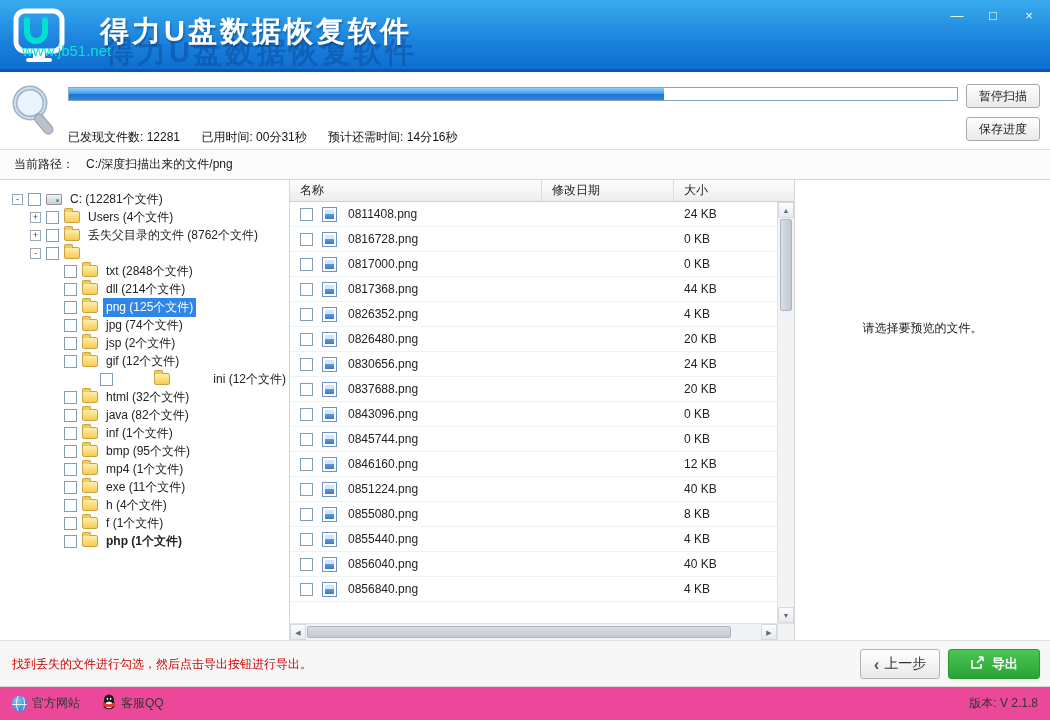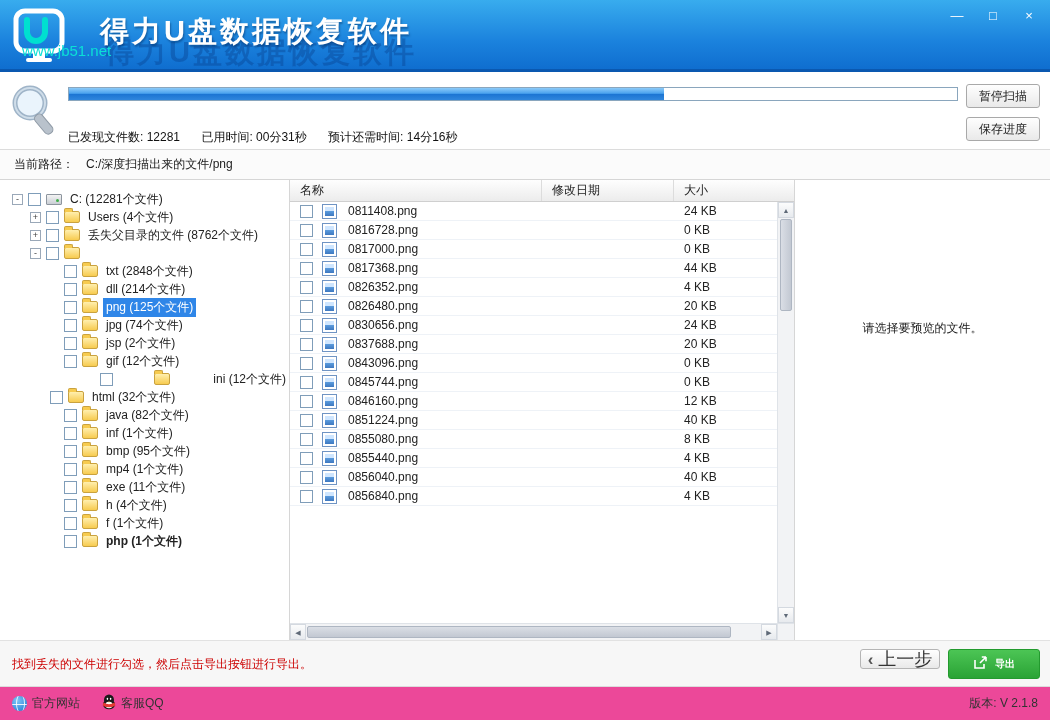--- a/index.html
+++ b/index.html
@@ -61,21 +61,21 @@
   .tree-item.selected .tlabel{background:#2f86e8;color:#fff}
 
   
   .list-header{height:22px;display:flex;background:linear-gradient(#fefefe,#ececec);border-bottom:1px solid #cfcfcf;flex:none}
   .hcell{line-height:21px;padding-left:10px;border-right:1px solid #dcdcdc;color:#222;cursor:pointer}
   .hcell.name{width:252px}
   .hcell.date{width:132px}
   .hcell.size{flex:1;border-right:none}
   .list-body{flex:1;display:flex;overflow:hidden}
   .rows{flex:1;overflow:hidden}
-  .file-row{height:19px;display:grid;grid-template-columns:32px 26px 194px 132px 1fr;align-items:center;border-bottom:1px solid #eef2f7}
+  .file-row{height:25px;display:grid;grid-template-columns:32px 26px 194px 132px 1fr;align-items:center;border-bottom:1px solid #eef2f7}
   .fcb{width:13px;height:13px;border:1px solid #7f9db9;background:#fff;margin-left:10px;cursor:pointer}
   .ficon{width:15px;height:15px;border:1px solid #6f94c4;background:#fff;position:relative}
   .ficon::after{content:"";position:absolute;left:2px;right:2px;top:2px;bottom:2px;
                 background:linear-gradient(#cfe6ff 40%,#5e9fe0 40%,#3e78c0)}
   .fdate,.fsize{padding-left:10px}
 
   
   .vscroll{width:17px;background:#f2f3f5;border-left:1px solid #dfe3e8;display:flex;flex-direction:column;flex:none}
   .sbtn{height:16px;flex:none;font-size:7px;color:#5f6a78;text-align:center;line-height:15px;
         background:linear-gradient(#fcfcfc,#e7eaee);border:1px solid #d4d9e0;cursor:pointer}
@@ -89,26 +89,26 @@
   .hfill{flex:1}
   .up-arrow::before{content:"▲"}
   .down-arrow::before{content:"▼"}
   .left-arrow::before{content:"◀"}
   .right-arrow::before{content:"▶"}
   .corner{width:17px;background:#f2f3f5;border-left:1px solid #dfe3e8}
 
   
   .action-bar{height:46px;background:#f7f7f7;border-top:1px solid #e2e2e2;position:relative}
   .tip{position:absolute;left:12px;top:15px;color:#cc0000}
-  .prev-btn{position:absolute;right:110px;top:8px;width:80px;height:20px;border:1px solid #b5b5b5;border-radius:3px;
-            background:linear-gradient(#ffffff,#e9e9e9);font-size:18px;color:#333;cursor:pointer;
+  .prev-btn{position:absolute;right:110px;top:8px;width:80px;height:30px;border:1px solid #b5b5b5;border-radius:3px;
+            background:linear-gradient(#ffffff,#e9e9e9);font-size:14px;color:#333;cursor:pointer;
             display:flex;align-items:center;justify-content:center;gap:5px;font-family:inherit}
   .back-arrow::before{content:"‹";font-size:17px;font-weight:bold;color:#555;line-height:1}
   .export-btn{position:absolute;right:10px;top:8px;width:92px;height:30px;border:1px solid #239a2e;border-radius:3px;
-              background:linear-gradient(#4cc555,#2aa335);font-size:10px;font-weight:bold;color:#fff;cursor:pointer;
+              background:linear-gradient(#4cc555,#2aa335);font-size:13px;font-weight:bold;color:#fff;cursor:pointer;
               display:flex;align-items:center;justify-content:center;gap:7px;font-family:inherit}
 
   
   .footer{height:34px;background:#ec4899;border-top:1px solid #dcdcdc;display:flex;align-items:center;padding:0 12px;gap:8px}
   .flink{display:flex;align-items:center;gap:5px;cursor:pointer;color:#333;margin-right:14px}
   .globe{width:15px;height:15px;border-radius:50%;background:radial-gradient(circle at 35% 30%,#7ec6f7,#1976d2);position:relative;overflow:hidden}
   .globe::before{content:"";position:absolute;left:50%;top:-2px;bottom:-2px;width:7px;margin-left:-3.5px;
                  border:1px solid rgba(255,255,255,.85);border-radius:50%}
   .globe::after{content:"";position:absolute;left:-2px;right:-2px;top:50%;border-top:1px solid rgba(255,255,255,.85)}
   .version{margin-left:auto;color:#333}
@@ -224,21 +224,21 @@
         <span class="tcb"></span>
         <span class="ticon folder"></span>
         <span class="tlabel">gif  (12个文件)</span>
       </div>
       <div class="tree-item" style="padding-left: 48px; justify-content: space-between;">
         <span class="tspacer"></span>
         <span class="tcb"></span>
         <span class="ticon folder"></span>
         <span class="tlabel">ini  (12个文件)</span>
       </div>
-      <div class="tree-item" style="padding-left: 34px;">
+      <div class="tree-item" style="padding-left: 48px;">
         <span class="tspacer"></span>
         <span class="tcb"></span>
         <span class="ticon folder"></span>
         <span class="tlabel">html  (32个文件)</span>
       </div>
       <div class="tree-item" style="padding-left: 48px;">
         <span class="tspacer"></span>
         <span class="tcb"></span>
         <span class="ticon folder"></span>
         <span class="tlabel">java  (82个文件)</span>

